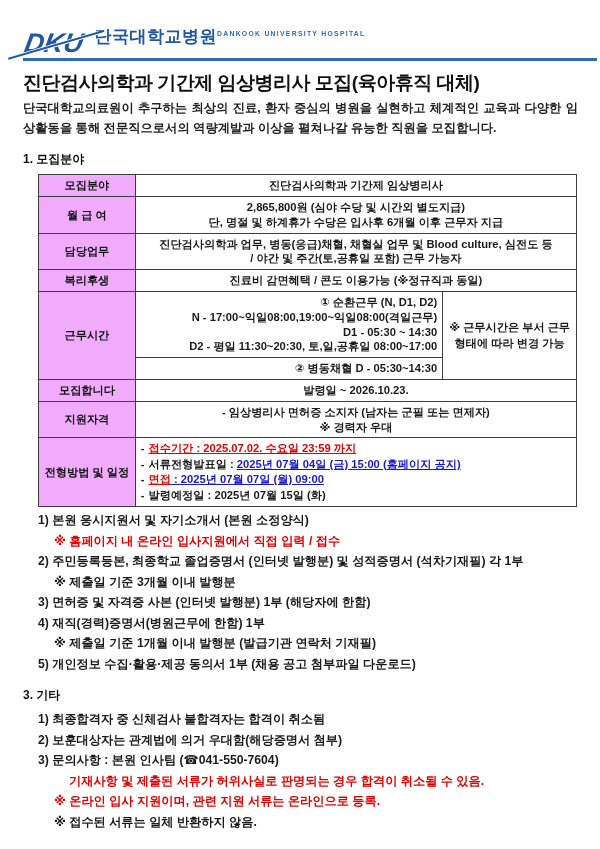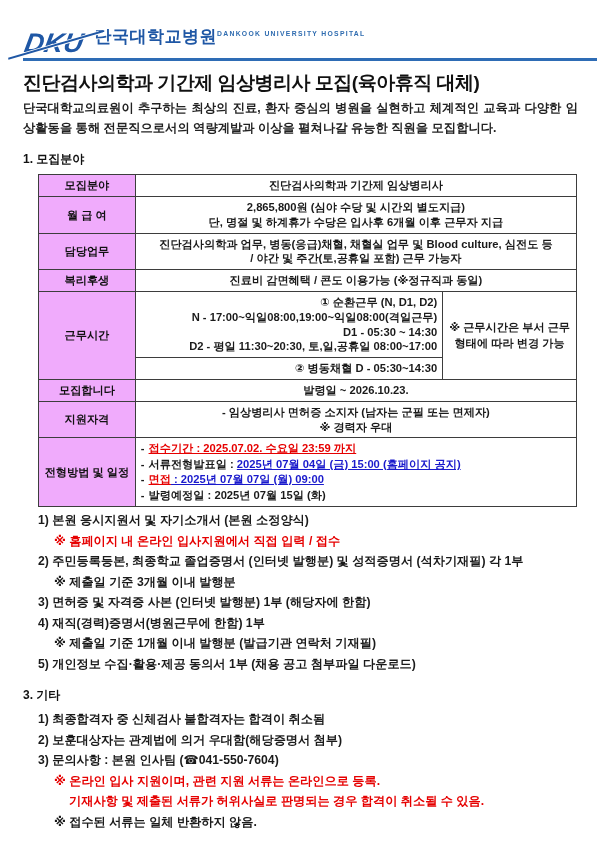--- a/index.html
+++ b/index.html
@@ -160,18 +160,18 @@
     <div class="item">4) 재직(경력)증명서(병원근무에 한함) 1부</div>
     <div class="item subnote-black">※ 제출일 기준 1개월 이내 발행분 (발급기관 연락처 기재필)</div>
     <div class="item">5) 개인정보 수집·활용·제공 동의서 1부 (채용 공고 첨부파일 다운로드)</div>
   </div>
 
   <div class="sec-heading">3. 기타</div>
   <div class="list-block">
     <div class="item">1) 최종합격자 중 신체검사 불합격자는 합격이 취소됨</div>
     <div class="item">2) 보훈대상자는 관계법에 의거 우대함(해당증명서 첨부)</div>
     <div class="item">3) 문의사항 : 본원 인사팀 (☎041-550-7604)</div>
+    <div class="item red-note-ind">기재사항 및 제출된 서류가 허위사실로 판명되는 경우 합격이 취소될 수 있음.</div>
     <div class="item subnote red-note">※ 온라인 입사 지원이며, 관련 지원 서류는 온라인으로 등록.</div>
-    <div class="item red-note-ind">기재사항 및 제출된 서류가 허위사실로 판명되는 경우 합격이 취소될 수 있음.</div>
     <div class="item subnote-black">※ 접수된 서류는 일체 반환하지 않음.</div>
   </div>
 
 </div>
 
 </body></html>

